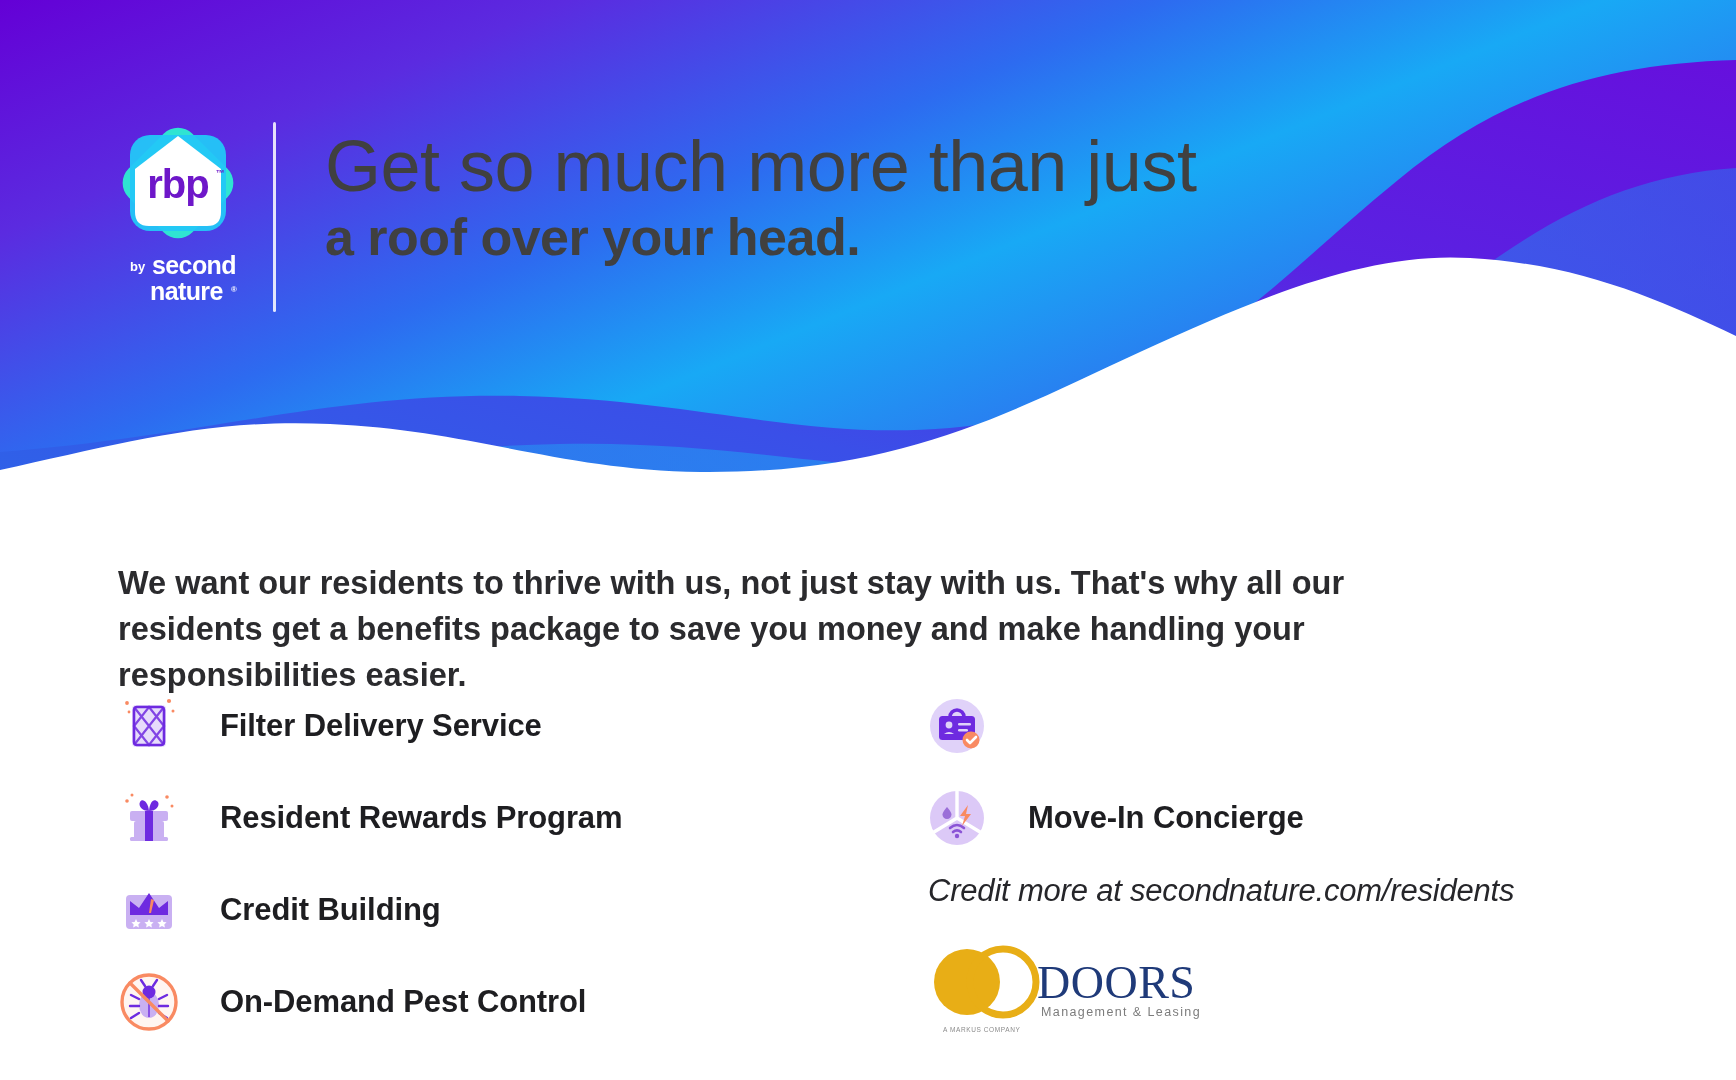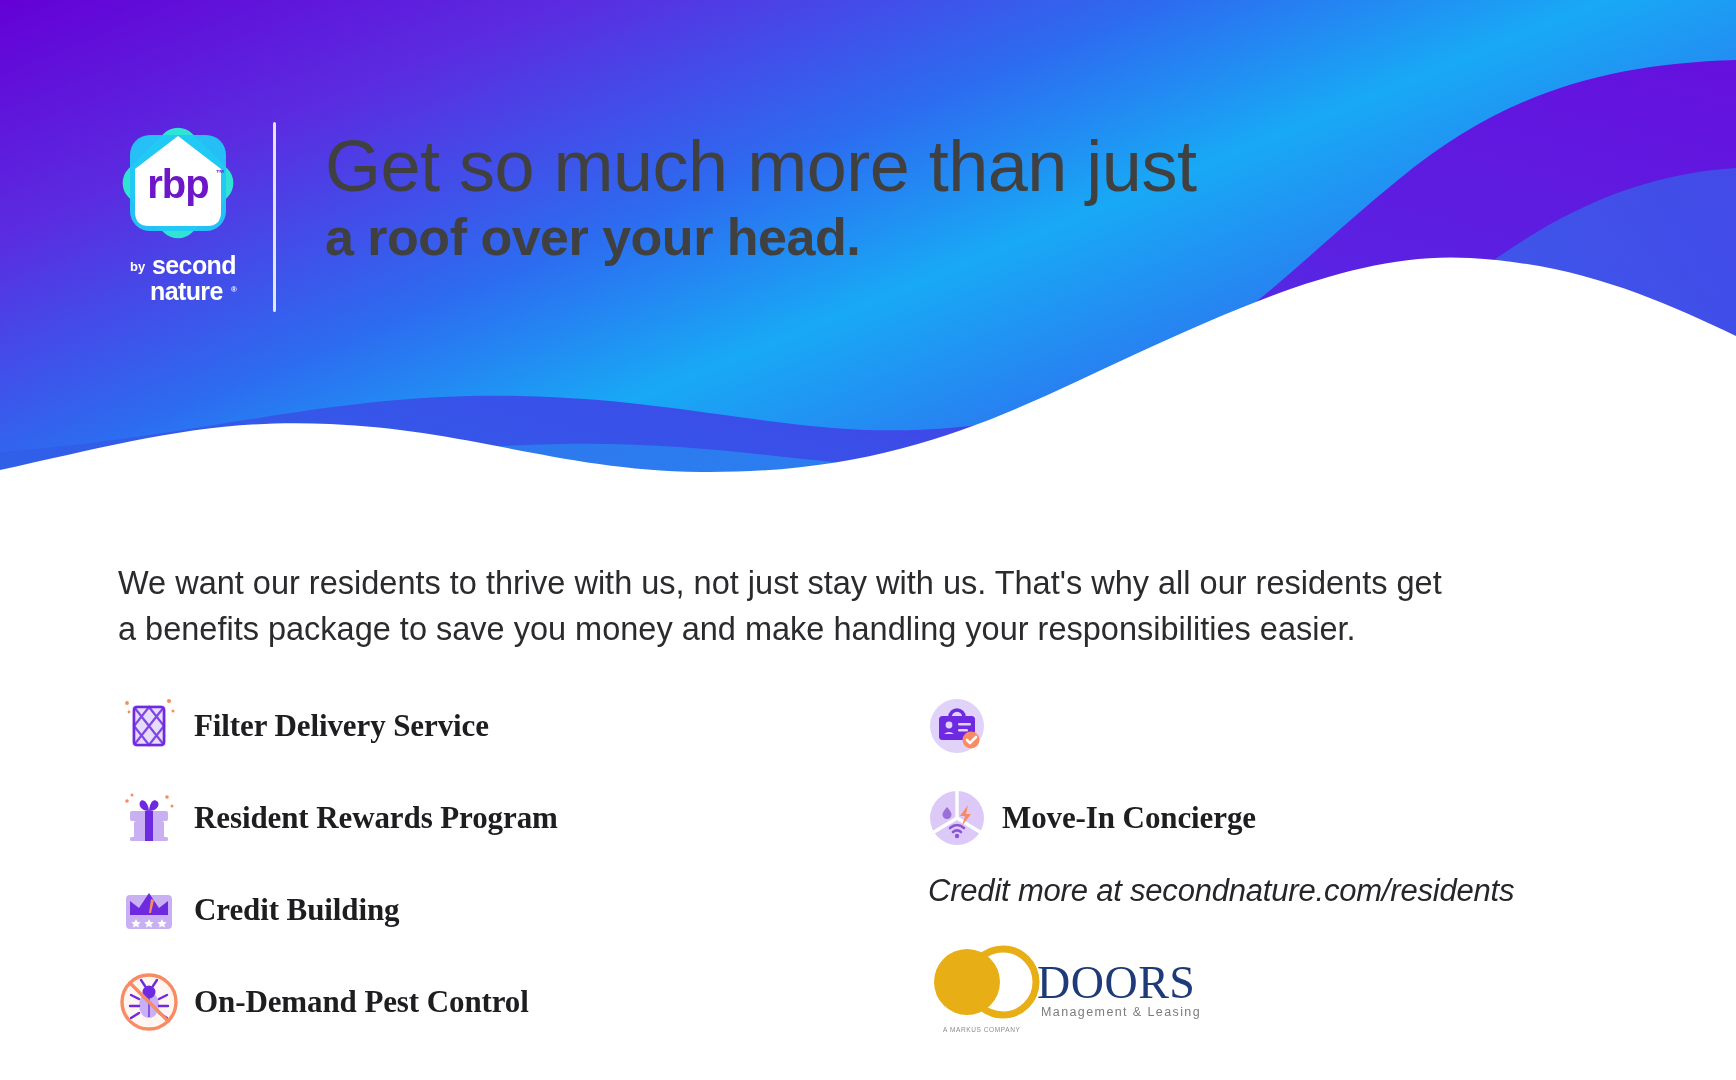--- a/index.html
+++ b/index.html
@@ -103,42 +103,41 @@
 
   
   .intro {
     position: absolute;
     left: 118px;
     top: 560px;
     width: 1350px;
     color: #2b2b2e;
     font-size: 32.5px;
     line-height: 1.42;
-    font-weight: 400;
+    font-weight: 700;
   }
 
   .benefits {
     position: absolute;
     left: 118px;
     top: 680px;
     width: 1500px;
   }
   .benefit-col {
     position: absolute;
     top: 0;
   }
   .benefit-col.left  { left: 0px;   width: 700px; }
   .benefit-col.right { left: 808px; width: 700px; }
 
   .benefit-row {
     display: flex;
     align-items: center;
     height: 92px;
-    gap: 14px;
-    font-family: Liberation Serif, serif;
+    gap: 40px;
   }
   .benefit-icon {
     width: 62px;
     height: 62px;
     flex: 0 0 62px;
     position: relative;
   }
   .benefit-icon svg { display: block; }
   .benefit-label {
     font-size: 31px;

